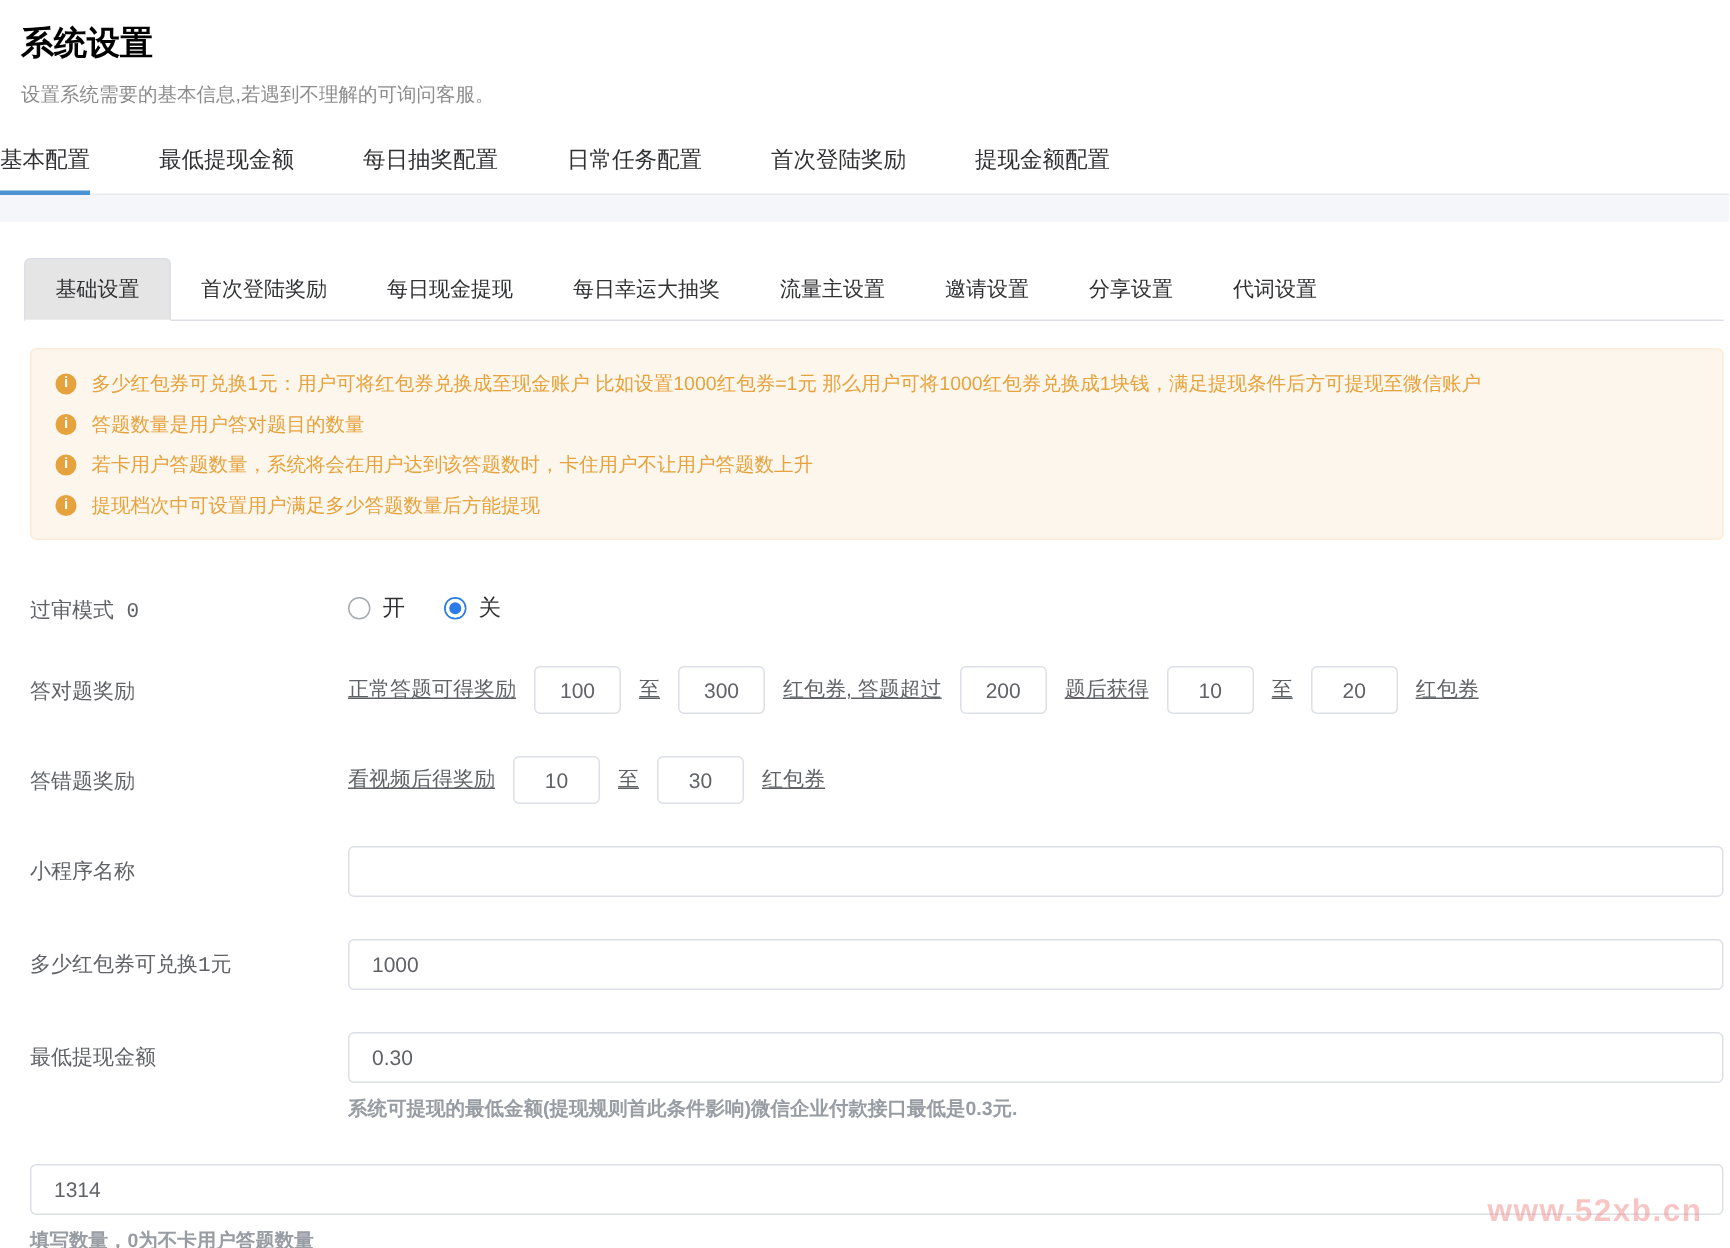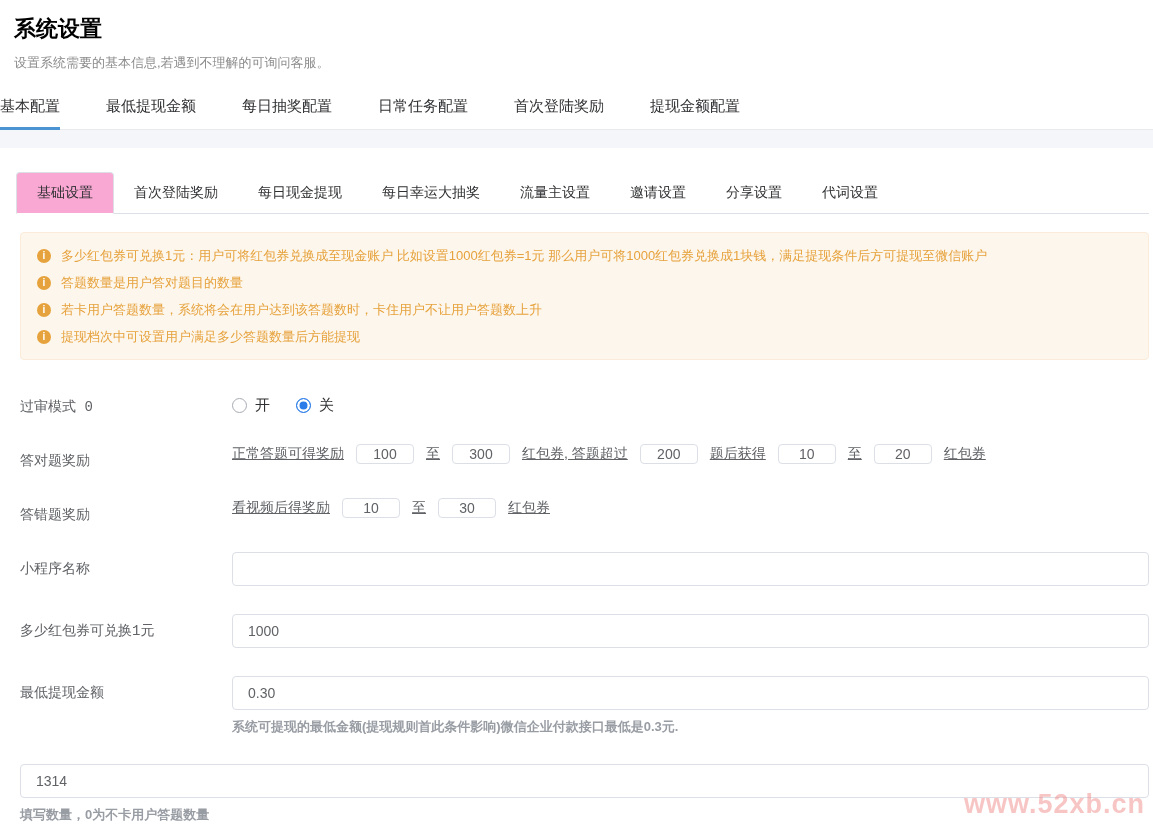--- a/index.html
+++ b/index.html
@@ -20,54 +20,54 @@
     cursor:pointer; position:relative; white-space:nowrap; }
   .main-tab.active::after { content:""; position:absolute; left:0; right:0;
     bottom:-1px; height:3px; background:#4b94d4; }
   .gray-band { height:18px; background:#f4f6f9; }
   
   .sub-tabs { display:flex; align-items:flex-end; margin:24px 4px 0 16px;
     border-bottom:1px solid #dcdfe6; }
   .sub-tab { padding:11px 20px; font-size:14px; color:#303133; cursor:pointer;
     white-space:nowrap; }
   .sub-tab.active { border:1px solid #dcdfe6; border-bottom:1px solid #fff;
-    border-radius:4px 4px 0 0; margin-bottom:-1px; background:#f9a8d4; }
+    border-radius:4px 4px 0 0; margin-bottom:-1px; background:#e5e5e5; }
   
   .alert { margin:18px 4px 30px 20px; background:#fdf6ec;
     border:1px solid #faecd8; border-radius:4px; padding:9px 16px; }
   .alert-line { display:flex; align-items:center; gap:10px; line-height:27px;
     color:#e6a23c; font-size:13px; }
   .info-icon { width:14px; height:14px; border-radius:50%; background:#e6a23c;
     color:#fff; font-size:10px; font-weight:bold; display:flex;
     align-items:center; justify-content:center; flex:0 0 14px; }
   
   .form { padding:0 4px 0 20px; }
   .form-row { display:flex; align-items:flex-start; margin-bottom:28px; }
   .form-label { flex:0 0 212px; padding-top:8px; font-size:14px; color:#606266;font-family:Liberation Mono, monospace; }
   .form-label.error { color:#e02020; }
   .form-content { flex:1; }
   .inline-items { display:flex; align-items:center; gap:12px; font-size:14px;
     color:#606266; flex-wrap:nowrap; }
   .seg { white-space:nowrap;text-decoration:underline; }
-  input[type="text"] { height:20px; border:1px solid #dcdfe6; border-radius:4px;
+  input[type="text"] { height:32px; border:1px solid #dcdfe6; border-radius:4px;
     font-size:14px; color:#606266; outline:none; background:#fff;
     font-family:"Liberation Sans","DejaVu Sans",sans-serif; }
   .input-small { width:58px; text-align:center; flex:0 0 58px; }
   .input-wide { width:100%; padding:16px 15px; }
   .help-text { margin-top:8px; font-size:13px; color:#989ca3;font-weight:bold; }
   
   .radio-group { display:flex; align-items:center; gap:26px; padding-top:6px; }
   .radio { display:flex; align-items:center; gap:8px; font-size:15px;
     color:#303133; cursor:pointer; }
   .radio-circle { width:15px; height:15px; border-radius:50%;
     border:1px solid #a8abb2; background:#fff; }
   .radio.checked .radio-circle { border:1px solid #2b7ce9; background:#2b7ce9;
     box-shadow:inset 0 0 0 2.5px #fff; }
   
-  .watermark { position:absolute; right:8px; bottom:12px; font-size:27px;
+  .watermark { position:absolute; right:18px; bottom:12px; font-size:21px;
     font-weight:bold; color:#f08080; opacity:0.45; letter-spacing:1px;
     pointer-events:none; }
 </style>
 </head>
 <body>
 
 <div class="page-header">
   <div class="page-title">系统设置</div>
   <div class="page-subtitle">设置系统需要的基本信息,若遇到不理解的可询问客服。</div>
 </div>

